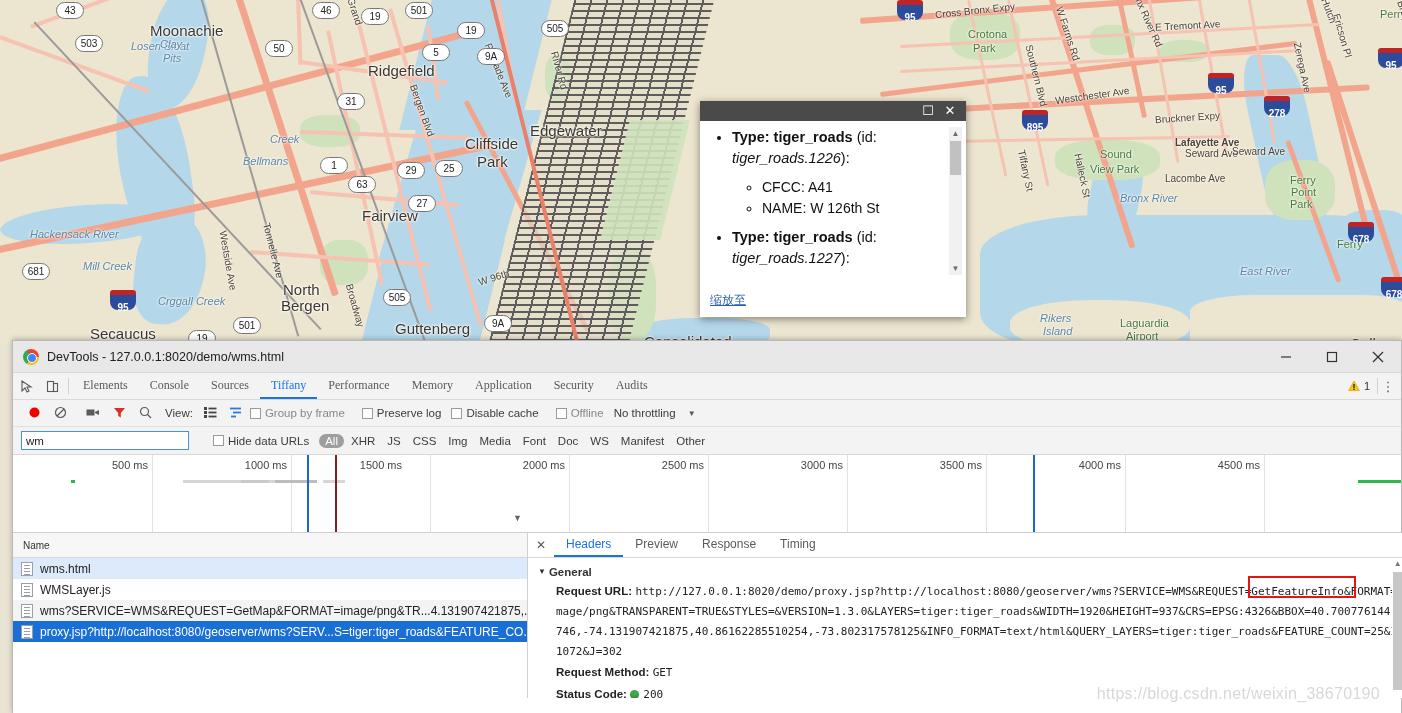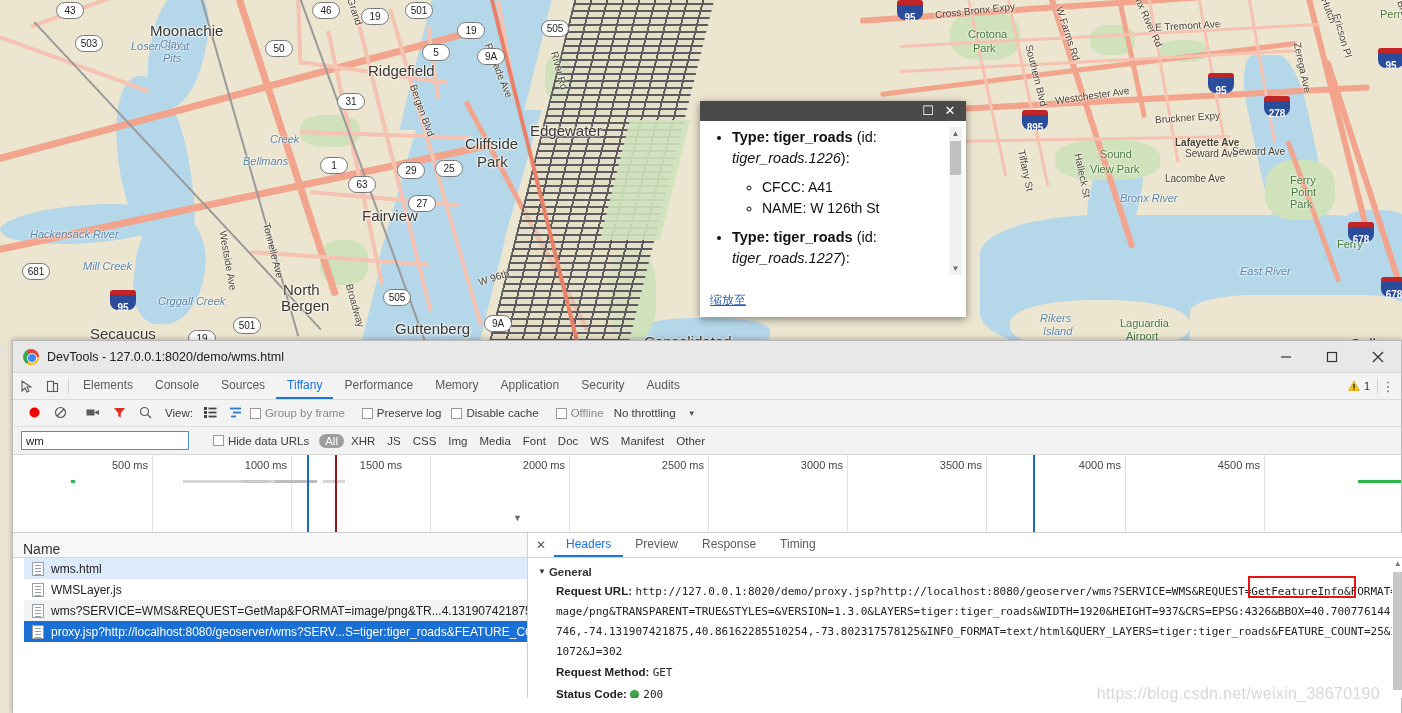--- a/index.html
+++ b/index.html
@@ -105,20 +105,21 @@
 
   #dt-tabbar{
     height:27px; background:#f3f3f3; border-bottom:1px solid #dadada;
     display:flex; align-items:stretch; font-size:12px; color:#5a5a5a;
   }
   .dt-icnbtn{ width:26px; display:flex;align-items:center;justify-content:center;cursor:pointer;}
   .vsep{ width:1px; background:#d0d0d0; margin:5px 3px; }
   .dt-tab{
     padding:0 11px; display:flex; align-items:center; cursor:pointer;
     border-bottom:2px solid transparent;
+    font-family:Liberation Serif, serif;
   }
   .dt-tab.active{ color:#1a73e8; border-bottom-color:#1a73e8; }
   #dt-tabbar .spacer{ flex:1; }
   #warn-count{ display:flex; align-items:center; gap:4px; font-size:11px; color:#333; padding-right:4px;}
   #menu-dots{ width:20px; display:flex;align-items:center;justify-content:center;cursor:pointer;
     letter-spacing:0; color:#555; font-size:13px; padding-right:6px;}
 
   #net-toolbar{
     height:27px; background:#f3f3f3; border-bottom:1px solid #e0e0e0;
     display:flex; align-items:center; font-size:11.5px; color:#3c3c3c; padding-left:8px;
@@ -151,25 +152,25 @@
   .tl-line{ position:absolute; top:0; bottom:0; width:1.5px; }
   #tl-green{ position:absolute; height:3px; background:#2db84d; top:25px; }
 
   #net-split{ display:flex; height:165px; }
   #net-list{
     width:515px; border-right:1px solid #d0d0d0; background:#fff;
     display:flex; flex-direction:column;
   }
   #net-list-head{
     height:25px; border-bottom:1px solid #d8d8d8; background:#f7f7f7;
-    display:flex; align-items:flex-end; font-size:14px; color:#333; padding-left:10px;
+    display:flex; align-items:center; font-size:10px; color:#333; padding-left:10px;
   }
   .net-row{
     height:21px; display:flex; align-items:center; font-size:12px; color:#222;
-    padding-left:8px; white-space:nowrap; overflow:hidden; cursor:pointer;margin-left:11px;
+    padding-left:8px; white-space:nowrap; overflow:hidden; cursor:pointer;
   }
   .net-row.odd{ background:#f3f3f3; }
   .net-row.hl{ background:#ddeafc; }
   .net-row.sel{ background:#1a6fd4; color:#fff; }
   .fic{ width:12px;height:14px;border:1px solid #9aa0a6;background:#fff;margin-right:7px;flex:none;
     position:relative;}
   .fic.lines:before{content:"";position:absolute;left:2px;top:2px;right:2px;height:1px;
     background:#9aa0a6;box-shadow:0 3px 0 #9aa0a6,0 6px 0 #9aa0a6,0 9px 0 #9aa0a6;}
   .net-row.sel .fic{ background:#fff; }
 

